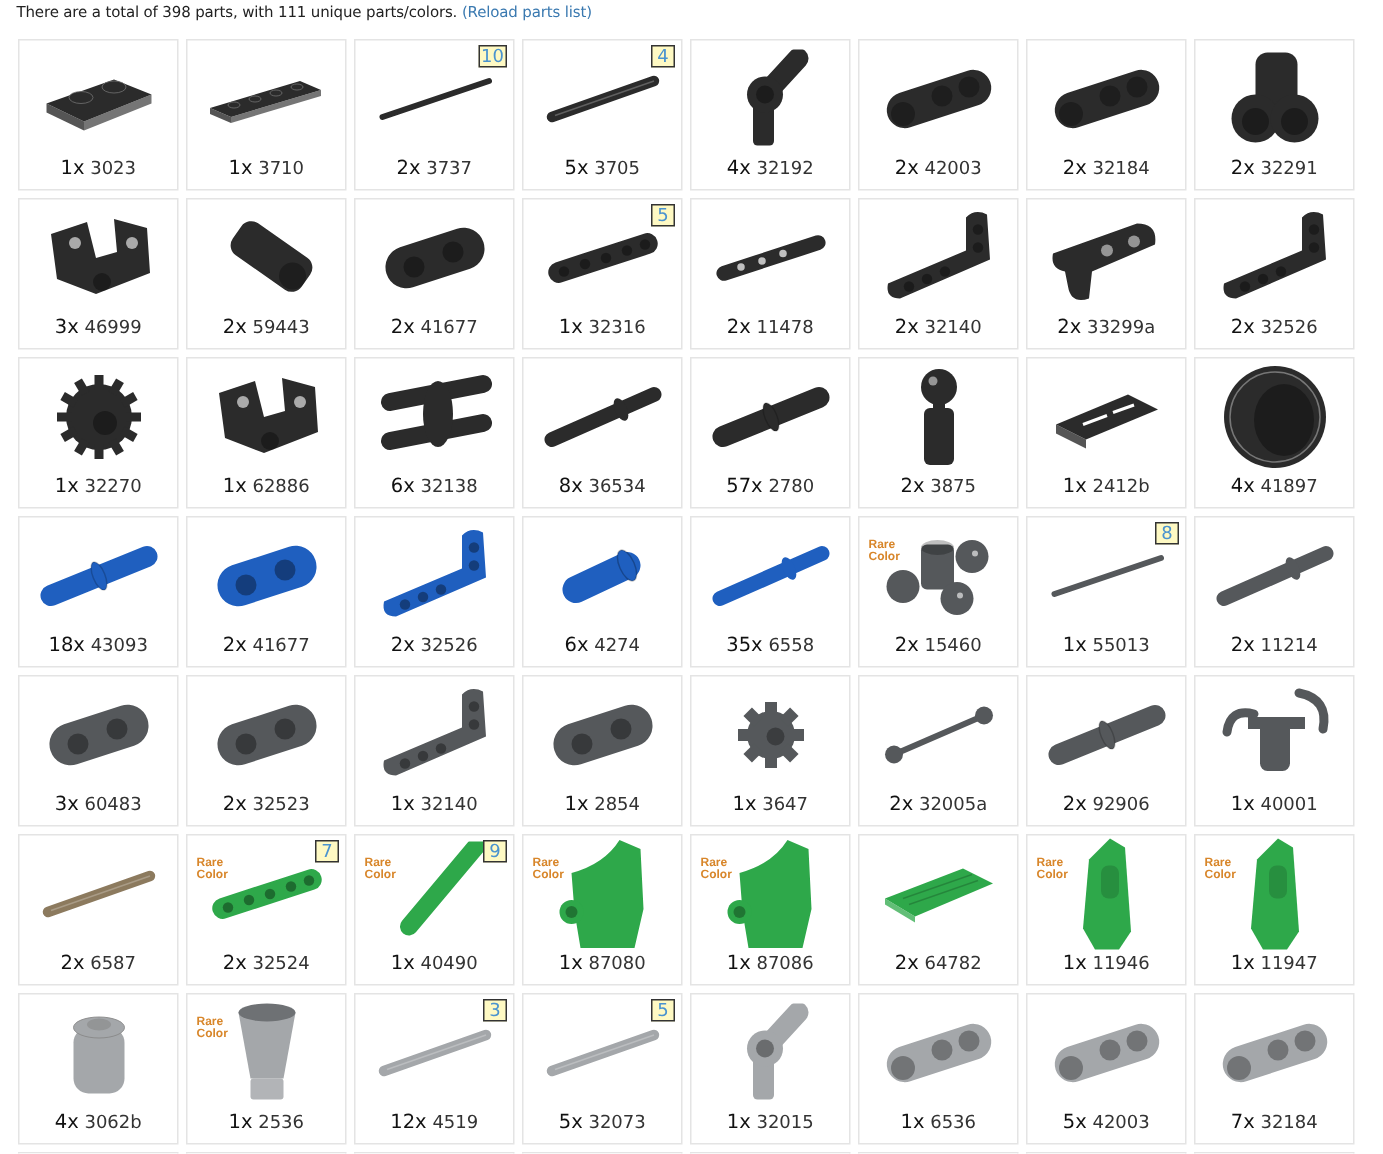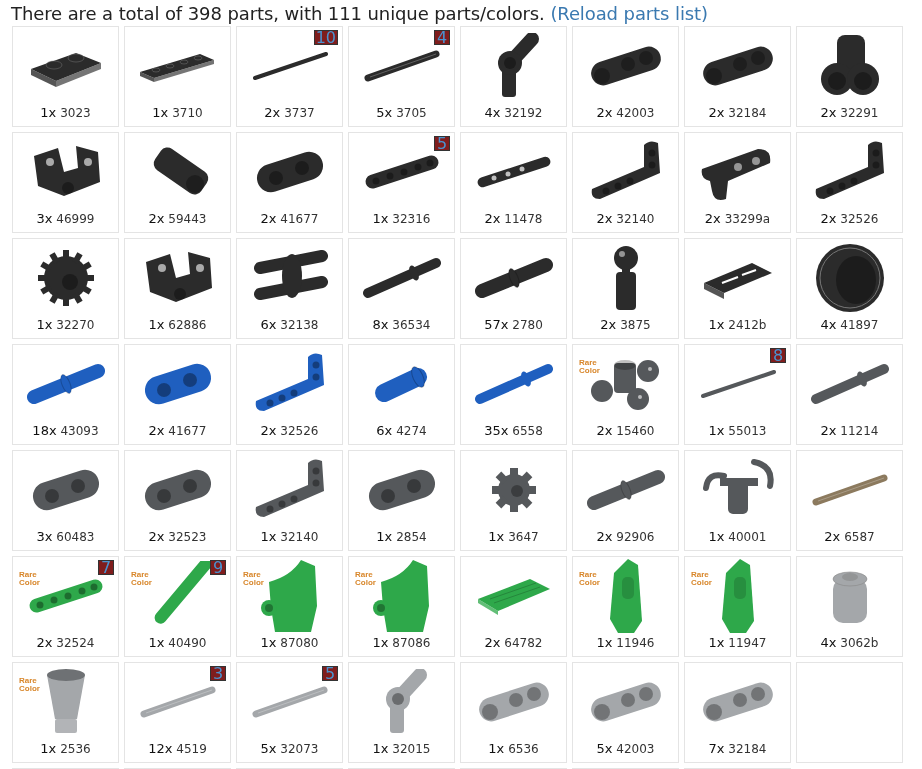--- a/index.html
+++ b/index.html
@@ -1,21 +1,21 @@
 <!DOCTYPE html>
 <html><head>
 <meta charset="utf-8">
 <style>
   html, body { margin: 0; padding: 0; background: #ffffff; }
   body {
     width: 922px; height: 769px; overflow: hidden; position: relative;
     font-family: "DejaVu Sans", sans-serif; color: #222;
   }
   .summary {
-    position: absolute; left: 11px; top: 3px; font-size: 18px; letter-spacing: -0.1px;
+    position: absolute; left: 11px; top: 3px; font-size: 10px; letter-spacing: -0.1px;
     white-space: nowrap; color: #222;
   }
   .summary a { color: #3a79b0; text-decoration: none; cursor: pointer; }
   .grid {
     position: absolute; left: 12px; top: 26px;
     display: grid; grid-template-columns: repeat(8, 107px);
     grid-auto-rows: 101px; column-gap: 5px; row-gap: 5px;
   }
   .tile {
     position: relative; border: 1px solid #e4e4e4; background: #fff;
@@ -25,22 +25,22 @@
     position: absolute; left: 4px; right: 4px; top: 4px; height: 70px;
     display: flex; align-items: center; justify-content: center;
   }
   .tile .cap {
     position: absolute; left: 0; right: 0; bottom: 6px; text-align: center;
     font-size: 12px; color: #333; white-space: nowrap;
   }
   .tile .cap .qty { font-size: 13px; color: #111; }
   .badge {
     position: absolute; right: 4px; top: 3px; min-width: 12px; height: 13px;
-    border: 1px solid #333; font-size: 16px; line-height: 13px; text-align: center;
-    color: #4a93cf; background: #7f1d1d; padding: 0 1px;
+    border: 1px solid #333; font-size: 12px; line-height: 13px; text-align: center;
+    color: #4a93cf; background: #fef9c3; padding: 0 1px;
   }
   .rare {
     position: absolute; left: 6px; top: 14px; font-size: 8px; line-height: 8px;
     color: #d8862a; font-weight: bold; font-family: "Liberation Sans", sans-serif;
   }
   .rare span { display: block; }
 </style>
 </head>
 <body>
 
@@ -482,20 +482,30 @@
             <rect x="21" y="3" width="8" height="10" transform="rotate(270 25 25)"></rect>
             <rect x="21" y="3" width="8" height="10" transform="rotate(315 25 25)"></rect>
           </g>
           <circle cx="28" cy="26" r="6" fill="#000" opacity=".3"></circle>
         </svg>
       </div>
       <div class="cap"><span class="qty">1x</span> <span class="pid">3647</span></div>
     </div>
     <div class="tile">
       <div class="pic">
+        <svg width="80" height="46" viewBox="0 0 80 46">
+          <line x1="10" y1="36" x2="70" y2="10" stroke="#55585b" stroke-width="4"></line>
+          <circle cx="10" cy="36" r="6" fill="#55585b"></circle>
+          <circle cx="70" cy="10" r="6" fill="#55585b"></circle>
+        </svg>
+      </div>
+      <div class="cap"><span class="qty">2x</span> <span class="pid">32005a</span></div>
+    </div>
+    <div class="tile">
+      <div class="pic">
         <svg width="80" height="50" viewBox="0 0 80 50">
           <line x1="8" y1="38" x2="72" y2="12" stroke="#55585b" stroke-width="14" stroke-linecap="round"></line>
           <ellipse cx="40" cy="25" rx="4" ry="10" transform="rotate(-22 40 25)" fill="#55585b" stroke="#000" stroke-opacity=".2"></ellipse>
         </svg>
       </div>
       <div class="cap"><span class="qty">2x</span> <span class="pid">92906</span></div>
     </div>
     <div class="tile">
       <div class="pic">
         <svg width="76" height="64" viewBox="0 0 76 64">

